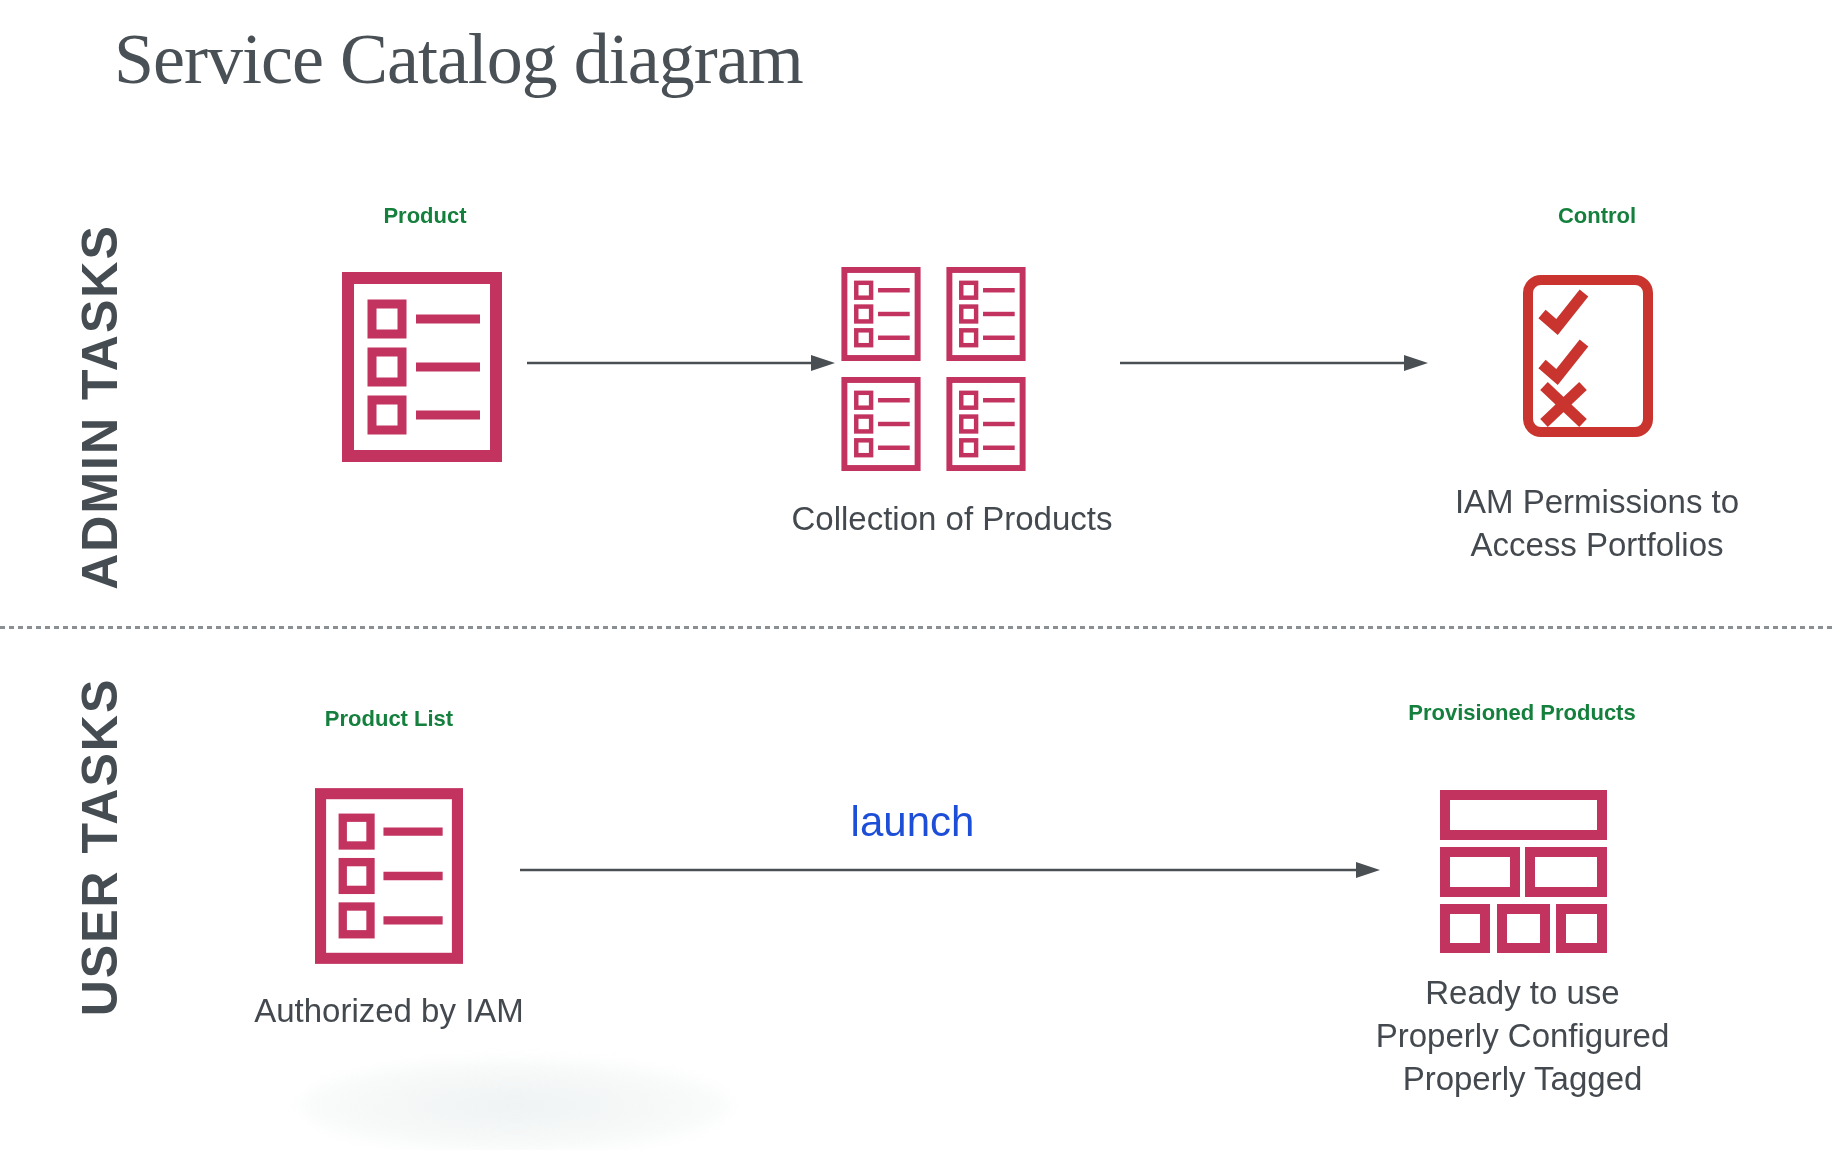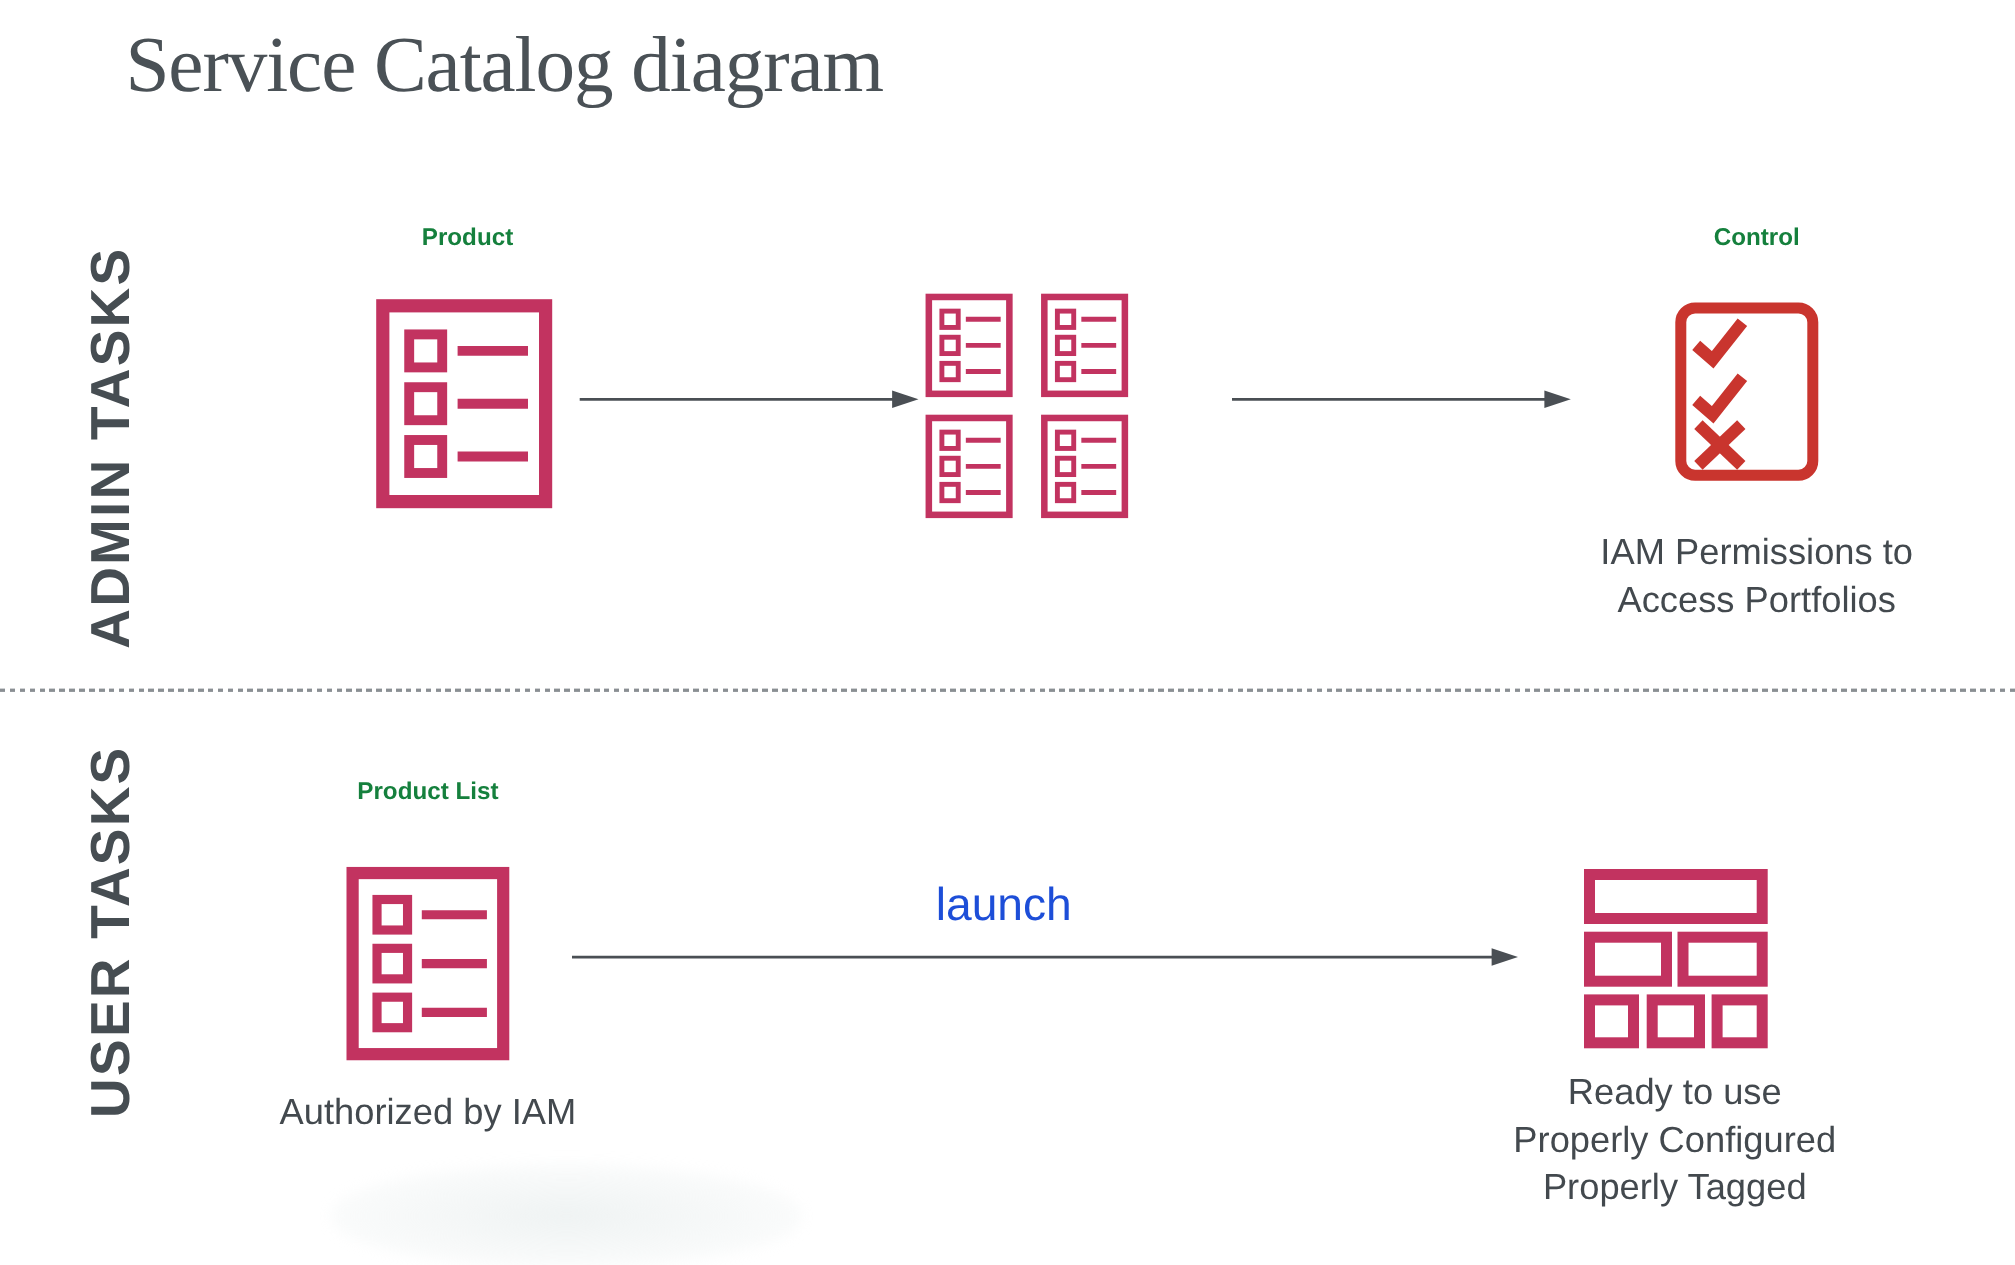--- a/index.html
+++ b/index.html
@@ -139,20 +139,21 @@
     <svg class="mini" viewBox="0 0 160 190">
       <rect class="stroke-c" x="6" y="6" width="148" height="178" stroke-width="12"></rect>
       <rect class="stroke-c" x="30" y="32" width="30" height="30" stroke-width="9"></rect>
       <line class="stroke-c" x1="74" y1="47" x2="138" y2="47" stroke-width="9"></line>
       <rect class="stroke-c" x="30" y="80" width="30" height="30" stroke-width="9"></rect>
       <line class="stroke-c" x1="74" y1="95" x2="138" y2="95" stroke-width="9"></line>
       <rect class="stroke-c" x="30" y="128" width="30" height="30" stroke-width="9"></rect>
       <line class="stroke-c" x1="74" y1="143" x2="138" y2="143" stroke-width="9"></line>
     </svg>
   </div>
+  <div class="caption c-portfolio">Collection of Products</div>
 
   <div class="arrow ar2">
     <svg width="310" height="24" viewBox="0 0 310 24">
       <line x1="2" y1="12" x2="288" y2="12"></line>
       <polygon points="286,4 310,12 286,20"></polygon>
     </svg>
   </div>
 
   <div class="heading h-control">Control</div>
   <div class="icon ic-control">
@@ -186,20 +187,21 @@
   <div class="caption c-productlist">Authorized by IAM</div>
 
   <div class="launch-label">launch</div>
   <div class="arrow ar3">
     <svg width="862" height="24" viewBox="0 0 862 24">
       <line x1="2" y1="12" x2="840" y2="12"></line>
       <polygon points="838,4 862,12 838,20"></polygon>
     </svg>
   </div>
 
+  <div class="heading h-provisioned">Provisioned Products</div>
   <div class="icon ic-provisioned">
     <svg viewBox="0 0 167 163" width="167" height="163">
       <rect class="stroke-c" x="5" y="5" width="157" height="40" stroke-width="10"></rect>
       <rect class="stroke-c" x="5" y="62" width="70" height="40" stroke-width="10"></rect>
       <rect class="stroke-c" x="90" y="62" width="72" height="40" stroke-width="10"></rect>
       <rect class="stroke-c" x="5" y="119" width="40" height="39" stroke-width="10"></rect>
       <rect class="stroke-c" x="62" y="119" width="43" height="39" stroke-width="10"></rect>
       <rect class="stroke-c" x="121" y="119" width="41" height="39" stroke-width="10"></rect>
     </svg>
   </div>

